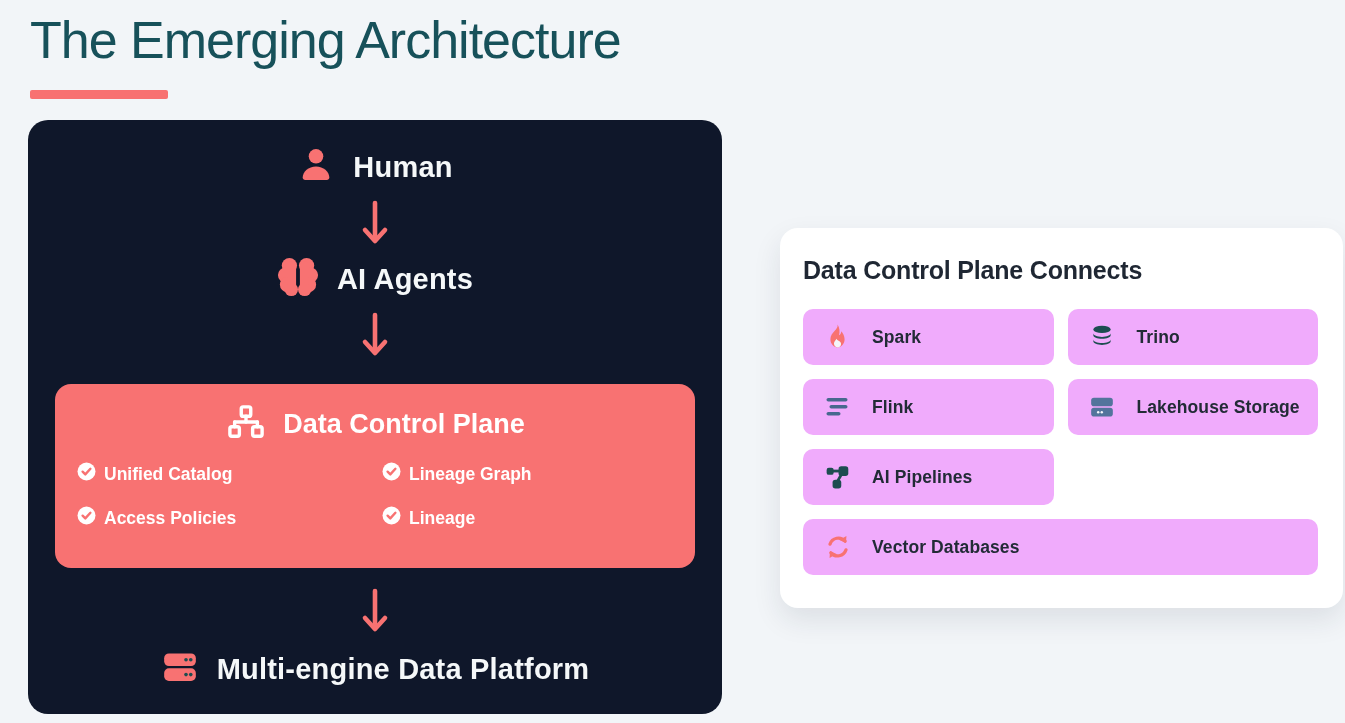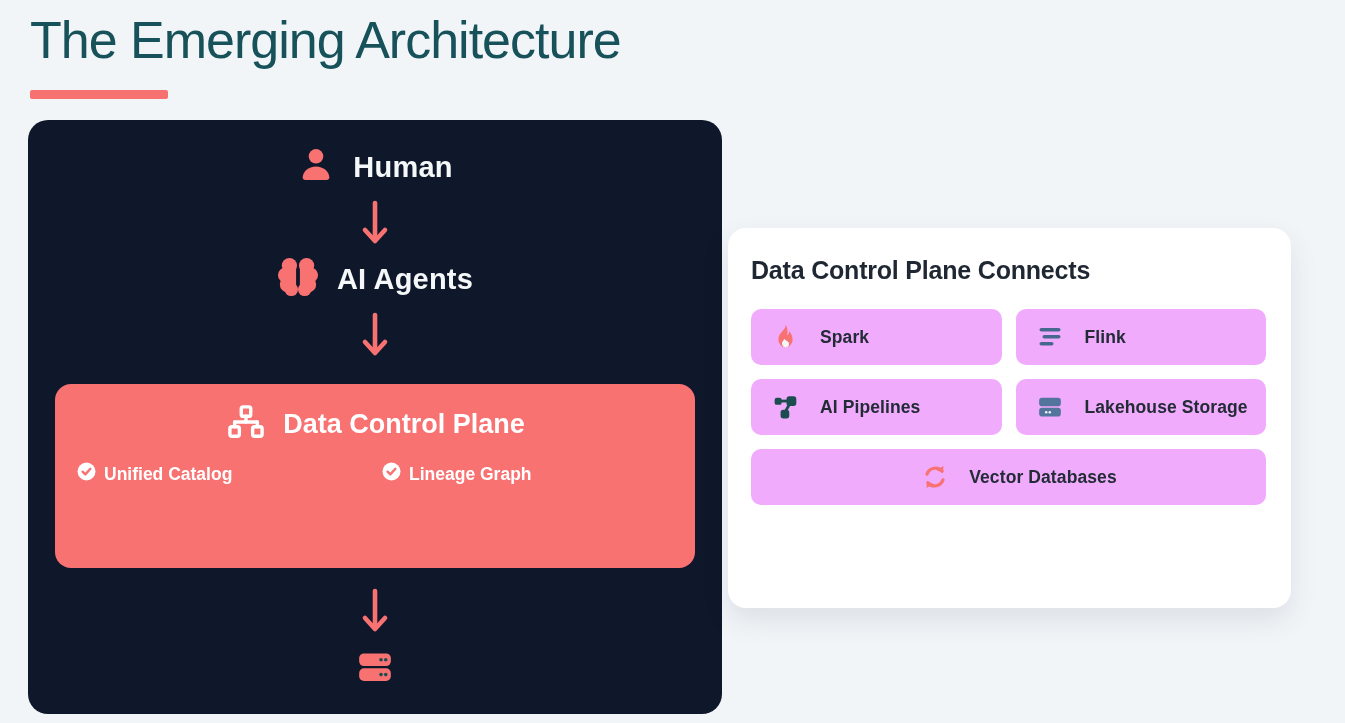--- a/index.html
+++ b/index.html
@@ -55,38 +55,38 @@
     display: grid; grid-template-columns: 305px 1fr;
     row-gap: 21px; padding-left: 2px;
   }
   .feature {
     display: flex; align-items: flex-end; gap: 8px;
   }
   .feature-label { color: #ffffff; font-size: 17.5px; font-weight: 700; }
 
   
   .connects-card {
-    position: absolute; left: 728px; top: 228px;
+    position: absolute; left: 780px; top: 228px;
     width: 563px; height: 380px;
     background: #ffffff; border-radius: 18px;
     box-shadow: 0 12px 28px rgba(30, 41, 59, 0.10);
     padding: 28px 25px 24px 23px;
   }
   .connects-title {
     font-size: 25px; font-weight: 800; color: #1f2733; letter-spacing: -0.2px;
     margin-bottom: 24px;
   }
   .connects-grid {
     display: grid; grid-template-columns: 1fr 1fr; gap: 14px;
   }
   .connect-tile {
     background: #f0abfc; border-radius: 10px; height: 56px;
     display: flex; align-items: center; gap: 21px; padding-left: 21px;
   }
-  .connect-tile.full { grid-column: 1 / span 2; justify-content: center; }
+  .connect-tile.full { grid-column: 1 / span 2; }
   .tile-label { font-size: 17.5px; font-weight: 700; color: #222b36; letter-spacing: 0.1px; }
   .tile-icon { width: 27px; display: flex; align-items: center; justify-content: center; flex: 0 0 27px; }
 </style>
 </head>
 <body>
 
 <div class="canvas">
 
   <div class="page-title">The Emerging Architecture</div>
   <div class="title-underline"></div>
@@ -162,20 +162,34 @@
               </svg></span>
           <span class="feature-label">Unified Catalog</span>
         </div>
         <div class="feature">
           <span><svg width="19" height="19" viewBox="0 0 19 19">
                 <circle cx="9.5" cy="9.5" r="9" fill="#ffffff"></circle>
                 <path d="M5.6 9.7 L8.3 12.4 L13.4 6.8" stroke="#f87272" stroke-width="2.4" fill="none" stroke-linecap="round" stroke-linejoin="round"></path>
               </svg></span>
           <span class="feature-label">Lineage Graph</span>
         </div>
+        <div class="feature">
+          <span><svg width="19" height="19" viewBox="0 0 19 19">
+                <circle cx="9.5" cy="9.5" r="9" fill="#ffffff"></circle>
+                <path d="M5.6 9.7 L8.3 12.4 L13.4 6.8" stroke="#f87272" stroke-width="2.4" fill="none" stroke-linecap="round" stroke-linejoin="round"></path>
+              </svg></span>
+          <span class="feature-label">Access Policies</span>
+        </div>
+        <div class="feature">
+          <span><svg width="19" height="19" viewBox="0 0 19 19">
+                <circle cx="9.5" cy="9.5" r="9" fill="#ffffff"></circle>
+                <path d="M5.6 9.7 L8.3 12.4 L13.4 6.8" stroke="#f87272" stroke-width="2.4" fill="none" stroke-linecap="round" stroke-linejoin="round"></path>
+              </svg></span>
+          <span class="feature-label">Lineage</span>
+        </div>
       </div>
     </div>
 
     <div class="flow-arrow" style="margin-top:14px;">
       <svg width="30" height="48" viewBox="0 0 30 48">
         <path d="M15 4 V39" stroke="#f87272" stroke-width="4.6" stroke-linecap="round" fill="none"></path>
         <path d="M5 31 L15 42 L25 31" stroke="#f87272" stroke-width="4.6" stroke-linecap="round" stroke-linejoin="round" fill="none"></path>
       </svg>
     </div>
 
@@ -183,79 +197,92 @@
       <span>
         <svg width="38" height="38" viewBox="0 0 24 24">
           <rect x="2" y="3.4" width="20" height="8" rx="3" fill="#f87272"></rect>
           <rect x="2" y="12.8" width="20" height="8" rx="3" fill="#f87272"></rect>
           <circle cx="15.8" cy="7.4" r="1.15" fill="#1d4d50"></circle>
             <circle cx="18.8" cy="7.4" r="1.15" fill="#1d4d50"></circle>
           <circle cx="15.8" cy="16.8" r="1.15" fill="#1d4d50"></circle>
             <circle cx="18.8" cy="16.8" r="1.15" fill="#1d4d50"></circle>
         </svg>
       </span>
+      <span class="node-label">Multi-engine Data Platform</span>
     </div>
   </div>
 
   <div class="connects-card">
     <div class="connects-title">Data Control Plane Connects</div>
     <div class="connects-grid">
 
       <div class="connect-tile">
         <span class="tile-icon">
           <svg width="25" height="28" viewBox="0 0 24 26">
             <path d="M12 1c1.4 4.6-6.8 7.3-6.8 14.2 0 4.4 3.2 7.8 6.8 7.8s6.8-3.4 6.8-7.8c0-3.4-1.6-5.8-3-7.8-.5 2.3-1.2 3.2-2.4 4C14.5 8 14 4.2 12 1z" fill="#f87272"></path>
             <path d="M12 23c-1.9 0-3.4-1.6-3.4-3.7 0-2 1.6-3 2.4-4.6.7 1 .9 1.3 2 1.9 1.3.8 2.4 1.3 2.4 3 0 2-1.5 3.4-3.4 3.4z" fill="#f3f5f9"></path>
           </svg>
         </span>
         <span class="tile-label">Spark</span>
       </div>
 
+      <div class="connect-tile">
+        <span class="tile-icon">
+          <svg width="26" height="26" viewBox="0 0 24 24">
+            <g fill="#1d4d50">
+              <ellipse cx="12" cy="5" rx="8" ry="3.4"></ellipse>
+              <path d="M4 8.6 C4 10.5 7.6 11.9 12 11.9 C16.4 11.9 20 10.5 20 8.6 L20 10.4 C20 12.3 16.4 13.7 12 13.7 C7.6 13.7 4 12.3 4 10.4 Z"></path>
+              <path d="M4 14.2 C4 16.1 7.6 17.5 12 17.5 C16.4 17.5 20 16.1 20 14.2 L20 16 C20 17.9 16.4 19.3 12 19.3 C7.6 19.3 4 17.9 4 16 Z"></path>
+            </g>
+          </svg>
+        </span>
+        <span class="tile-label">Trino</span>
+      </div>
 
       <div class="connect-tile">
         <span class="tile-icon">
           <svg width="25" height="22" viewBox="0 0 24 22">
             <g fill="#47688e">
               <rect x="1" y="2" width="21" height="3.6" rx="1.8"></rect>
               <rect x="4" y="9" width="18" height="3.6" rx="1.8"></rect>
               <rect x="1" y="16" width="14" height="3.6" rx="1.8"></rect>
             </g>
           </svg>
         </span>
         <span class="tile-label">Flink</span>
       </div>
 
+
+      <div class="connect-tile">
+        <span class="tile-icon">
+          <svg width="26" height="26" viewBox="0 0 24 24">
+            <rect x="2" y="3.4" width="20" height="8" rx="2.6" fill="#53749c"></rect>
+            <rect x="2" y="12.8" width="20" height="8" rx="2.6" fill="#53749c"></rect>
+            <circle cx="8.5" cy="16.8" r="1.15" fill="#f3f5f9"></circle>
+              <circle cx="11.8" cy="16.8" r="1.15" fill="#f3f5f9"></circle>
+          </svg>
+        </span>
+        <span class="tile-label">Lakehouse Storage</span>
+      </div>
 
       <div class="connect-tile">
         <span class="tile-icon">
           <svg width="26" height="26" viewBox="0 0 24 24">
             <g fill="#1d4d50" stroke="#1d4d50">
               <path d="M6 6.5 H15" stroke-width="2.6" fill="none"></path>
               <path d="M15.5 9 L11.5 16" stroke-width="2.6" fill="none"></path>
               <rect x="1.5" y="3.5" width="6.5" height="6.5" rx="2" stroke-width="0"></rect>
               <rect x="12.5" y="2" width="9" height="9" rx="2.5" stroke-width="0"></rect>
               <rect x="7" y="14.5" width="8" height="8" rx="2.5" stroke-width="0"></rect>
             </g>
           </svg>
         </span>
         <span class="tile-label">AI Pipelines</span>
       </div>
 
-      <div class="connect-tile">
-        <span class="tile-icon">
-          <svg width="26" height="26" viewBox="0 0 24 24">
-            <rect x="2" y="3.4" width="20" height="8" rx="2.6" fill="#53749c"></rect>
-            <rect x="2" y="12.8" width="20" height="8" rx="2.6" fill="#53749c"></rect>
-            <circle cx="8.5" cy="16.8" r="1.15" fill="#f3f5f9"></circle>
-              <circle cx="11.8" cy="16.8" r="1.15" fill="#f3f5f9"></circle>
-          </svg>
-        </span>
-        <span class="tile-label">Lakehouse Storage</span>
-      </div>
-
       <div class="connect-tile full">
         <span class="tile-icon">
           <svg width="26" height="26" viewBox="0 0 24 24">
             <g stroke="#f87272" stroke-width="3" fill="none" stroke-linecap="round">
               <path d="M4.6 9.4 A 8.2 8.2 0 0 1 18.6 6.6"></path>
               <path d="M19.4 14.6 A 8.2 8.2 0 0 1 5.4 17.4"></path>
             </g>
             <path d="M19.8 1.8 L19.3 8.3 L13.4 5.6 Z" fill="#f87272"></path>
             <path d="M4.2 22.2 L4.7 15.7 L10.6 18.4 Z" fill="#f87272"></path>
           </svg>

